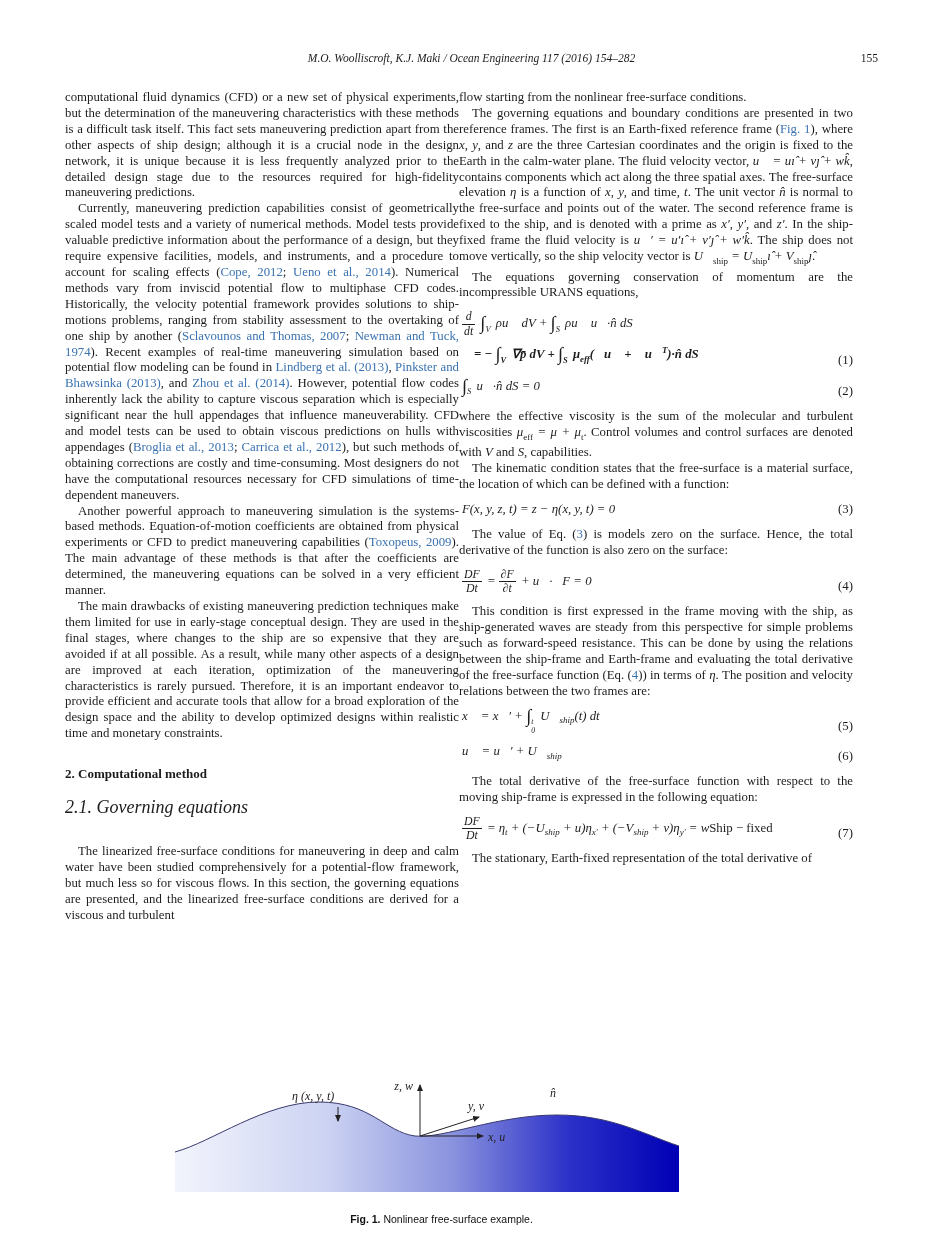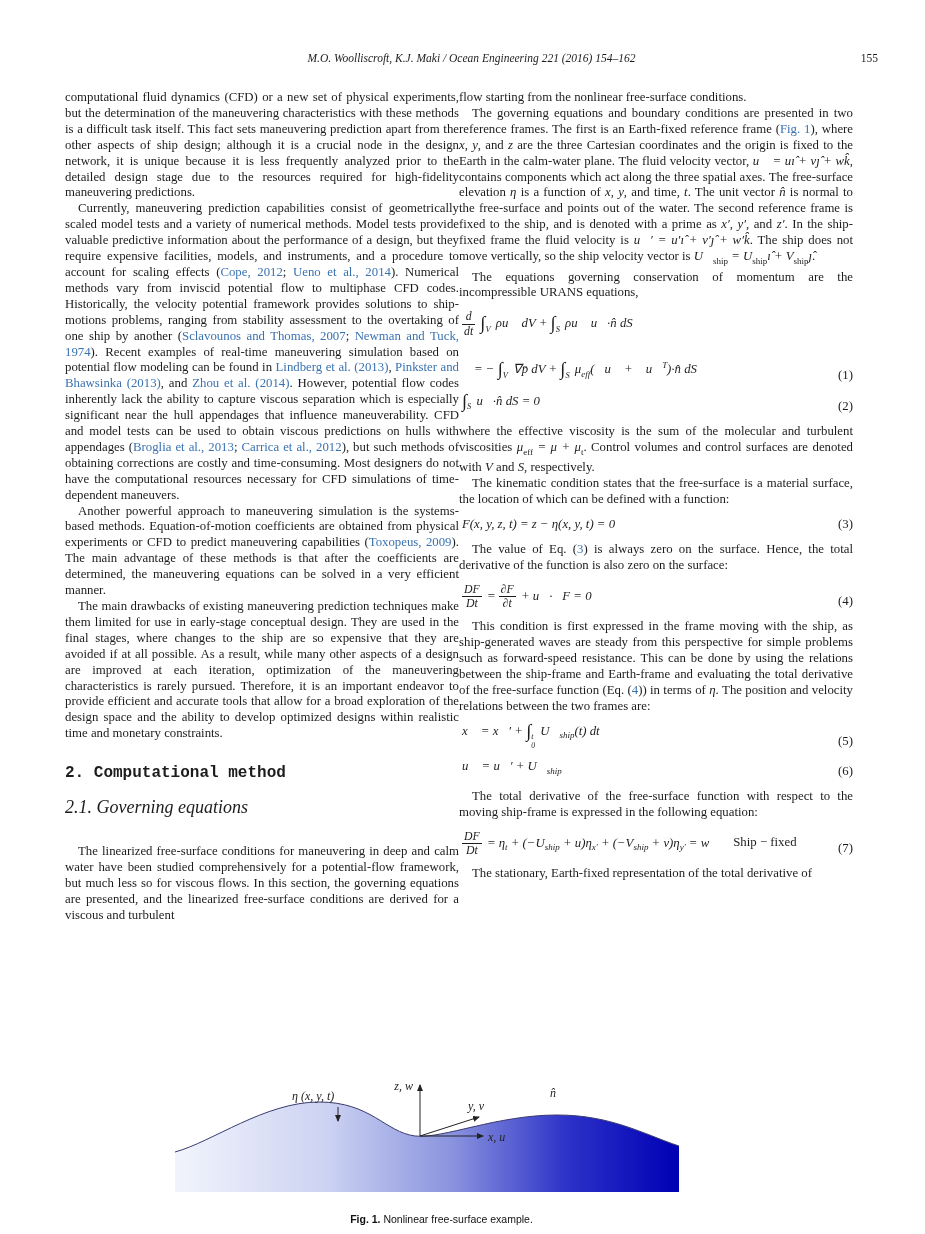--- a/index.html
+++ b/index.html
@@ -5,54 +5,54 @@
   html,body{margin:0;padding:0;background:#ffffff;}
   .page{position:relative;width:925px;height:1234px;background:#fff;overflow:hidden;
         font-family:"Liberation Serif", serif;color:#1c1c1c;}
   .running-head{position:absolute;top:52px;left:65px;width:813px;text-align:center;
         font-style:italic;font-size:11.5px;}
   .page-number{position:absolute;top:52px;right:47px;font-style:normal;font-size:11.5px;}
   .content{position:absolute;top:90px;left:65px;width:813px;display:flex;}
   .col{width:394px;font-size:12.8px;line-height:15.9px;text-align:justify;}
   .col p{margin:0;}
   .col p.indent{text-indent:13px;font-family:Liberation Serif, serif;}
-  .col h2{font-size:16px;margin:24px 0 18px 0;font-weight:bold;font-family:Liberation Mono, monospace;}
+  .col h2{font-size:13px;margin:24px 0 18px 0;font-weight:bold;}
   .col h3{font-size:18px;margin:0 0 28px 0;font-weight:normal;font-style:italic;}
   .cite{color:var(--cite-color,#3a72b0);text-decoration:none;cursor:pointer;}
   .it{font-style:italic;}
   sub{font-size:0.7em;}
   sup{font-size:0.7em;}
   
   .eq{display:flex;align-items:flex-end;margin:9px 0;}
   .eq-body{flex:1;font-style:italic;padding-left:3px;}
   .eq-line{white-space:nowrap;}
-  .eq-line + .eq-line{margin-top:20px;padding-left:12px;}
+  .eq-line + .eq-line{margin-top:5px;padding-left:12px;font-weight:bold;}
   .eq-num{font-style:normal;font-size:12.8px;margin-left:8px;}
   .int{font-style:normal;font-size:1.45em;vertical-align:-0.12em;}
   .lim{font-size:0.66em;vertical-align:-0.55em;margin-right:2px;}
   .ilim{display:inline-flex;flex-direction:column;font-size:0.6em;line-height:1.15;
         vertical-align:-0.45em;margin-right:2px;}
   .frac{display:inline-flex;flex-direction:column;text-align:center;vertical-align:middle;
         font-size:0.92em;line-height:1.12;margin-right:2px;}
   .frac > span:first-child{border-bottom:1px solid currentColor;padding:0 2px;}
   .frac > span:last-child{padding:0 2px;font-style:italic;}
-  .rm{font-style:normal;margin-left:24px;}
+  .rm{font-style:normal;}
   
   .figure{position:absolute;top:1076px;left:0;width:853px;text-align:center;}
   .figure svg{display:block;margin:0 auto;}
   .fig-axis-label{font:italic 12px "Liberation Serif", serif;fill:#222;}
   .fig-caption{margin-top:5px;font-family:"Liberation Sans", sans-serif;font-size:10.5px;color:#111;padding-left:30px;}
   .cap-bold{font-weight:bold;}
 </style>
 </head>
 <body>
 
 <div class="page">
 
-  <div class="running-head">M.O. Woolliscroft, K.J. Maki / Ocean Engineering 221 (2016) 154–162</div>
+  <div class="running-head">M.O. Woolliscroft, K.J. Maki / Ocean Engineering 117 (2016) 154–282</div>
   <div class="page-number">155</div>
 
   <div class="content">
     <div class="col" id="col-left">
         <p class=""><span>computational fluid dynamics (CFD) or a new set of physical experiments, but the determination of the maneuvering characteristics with these methods is a difficult task itself. This fact sets maneuvering prediction apart from the other aspects of ship design; although it is a crucial node in the design network, it is unique because it is less frequently analyzed prior to the detailed design stage due to the resources required for high-fidelity maneuvering predictions.</span></p>
         <p class="indent"><span>Currently, maneuvering prediction capabilities consist of geometrically scaled model tests and a variety of numerical methods. Model tests provide valuable predictive information about the performance of a design, but they require expensive facilities, models, and instruments, and a procedure to account for scaling effects (</span><a class="cite">Cope, 2012</a><span>; </span><a class="cite">Ueno et al., 2014</a><span>). Numerical methods vary from inviscid potential flow to multiphase CFD codes. Historically, the velocity potential framework provides solutions to ship-motions problems, ranging from stability assessment to the overtaking of one ship by another (</span><a class="cite">Sclavounos and Thomas, 2007</a><span>; </span><a class="cite">Newman and Tuck, 1974</a><span>). Recent examples of real-time maneuvering simulation based on potential flow modeling can be found in </span><a class="cite">Lindberg et al. (2013)</a><span>, </span><a class="cite">Pinkster and Bhawsinka (2013)</a><span>, and </span><a class="cite">Zhou et al. (2014)</a><span>. However, potential flow codes inherently lack the ability to capture viscous separation which is especially significant near the hull appendages that influence maneuverability. CFD and model tests can be used to obtain viscous predictions on hulls with appendages (</span><a class="cite">Broglia et al., 2013</a><span>; </span><a class="cite">Carrica et al., 2012</a><span>), but such methods of obtaining corrections are costly and time-consuming. Most designers do not have the computational resources necessary for CFD simulations of time-dependent maneuvers.</span></p>
         <p class="indent"><span>Another powerful approach to maneuvering simulation is the systems-based methods. Equation-of-motion coefficients are obtained from physical experiments or CFD to predict maneuvering capabilities (</span><a class="cite">Toxopeus, 2009</a><span>). The main advantage of these methods is that after the coefficients are determined, the maneuvering equations can be solved in a very efficient manner.</span></p>
         <p class="indent"><span>The main drawbacks of existing maneuvering prediction techniques make them limited for use in early-stage conceptual design. They are used in the final stages, where changes to the ship are so expensive that they are avoided if at all possible. As a result, while many other aspects of a design are improved at each iteration, optimization of the maneuvering characteristics is rarely pursued. Therefore, it is an important endeavor to provide efficient and accurate tools that allow for a broad exploration of the design space and the ability to develop optimized designs within realistic time and monetary constraints.</span></p>
         <h2>2. Computational method</h2>
         <h3>2.1. Governing equations</h3>
@@ -71,29 +71,29 @@
             <div class="eq-line">= − <span class="int">∫</span><span class="lim">V</span> ∇p̄ dV + <span class="int">∫</span><span class="lim">S</span> μ<sub>eff</sub>(∇u⃗ + ∇u⃗<sup>T</sup>)·n̂ dS</div>
           </div>
           <div class="eq-num">(1)</div>
         </div>
         <div class="eq">
           <div class="eq-body">
             <div class="eq-line"><span class="int">∫</span><span class="lim">S</span> u⃗·n̂ dS = 0</div>
           </div>
           <div class="eq-num">(2)</div>
         </div>
-        <p class=""><span>where the effective viscosity is the sum of the molecular and turbulent viscosities </span><span class="it">μ</span><sub>eff</sub><span class="it"> = μ + μ</span><sub>t</sub><span>. Control volumes and control surfaces are denoted with </span><span class="it">V</span><span> and </span><span class="it">S</span><span>, respectively.</span></p>
+        <p class=""><span>where the effective viscosity is the sum of the molecular and turbulent viscosities </span><span class="it">μ</span><sub>eff</sub><span class="it"> = μ + μ</span><sub>t</sub><span>. Control volumes and control surfaces are denoted with </span><span class="it">V</span><span> and </span><span class="it">S</span><span>, capabilities.</span></p>
         <p class="indent"><span>The kinematic condition states that the free-surface is a material surface, the location of which can be defined with a function:</span></p>
         <div class="eq">
           <div class="eq-body">
             <div class="eq-line">F(x, y, z, t) = z − η(x, y, t) = 0</div>
           </div>
           <div class="eq-num">(3)</div>
         </div>
-        <p class="indent"><span>The value of Eq. (</span><a class="cite">3</a><span>) is always zero on the surface. Hence, the total derivative of the function is also zero on the surface:</span></p>
+        <p class="indent"><span>The value of Eq. (</span><a class="cite">3</a><span>) is models zero on the surface. Hence, the total derivative of the function is also zero on the surface:</span></p>
         <div class="eq">
           <div class="eq-body">
             <div class="eq-line"><span class="frac">
                 <span>DF</span>
                 <span>Dt</span>
               </span> = <span class="frac">
                 <span>∂F</span>
                 <span>∂t</span>
               </span> + u⃗·∇F = 0</div>
           </div>

